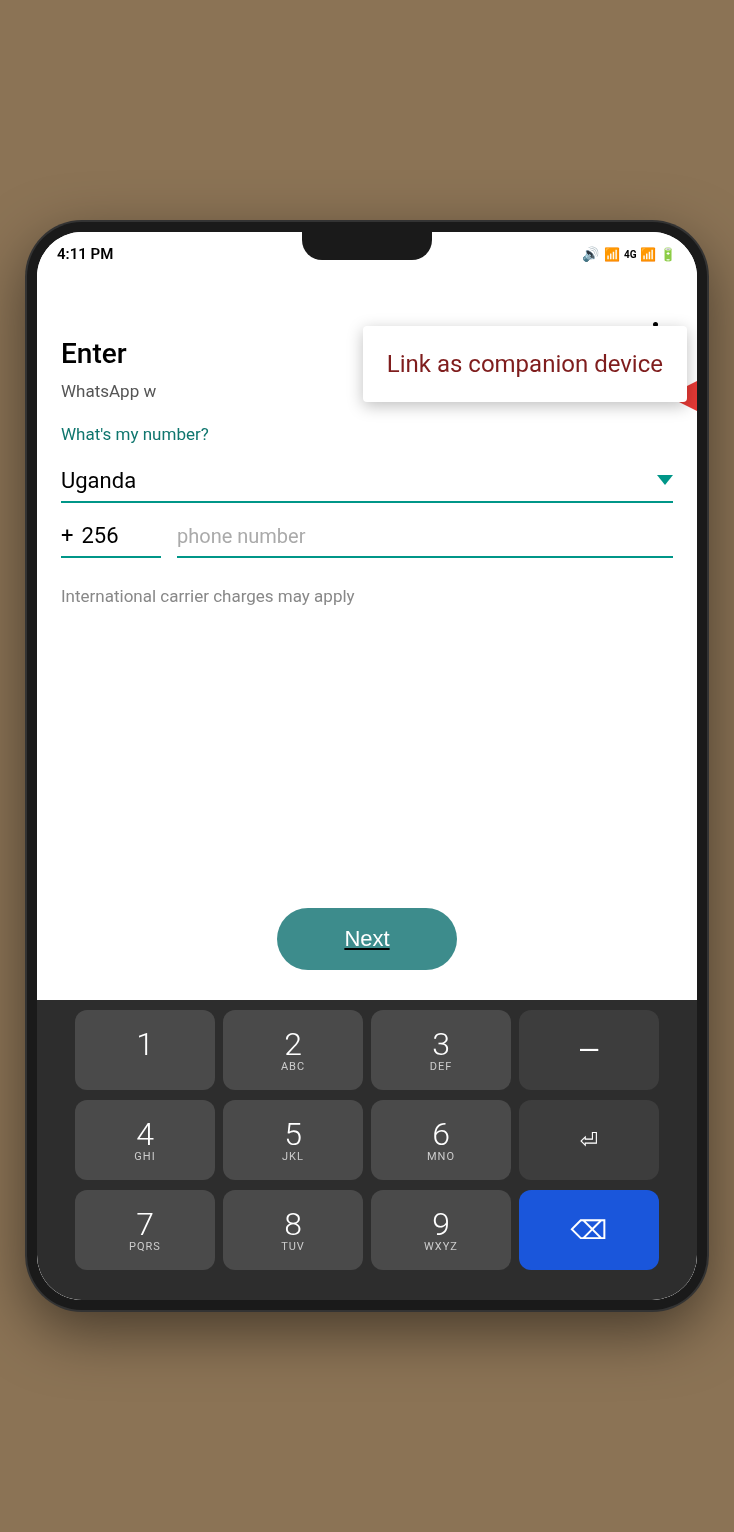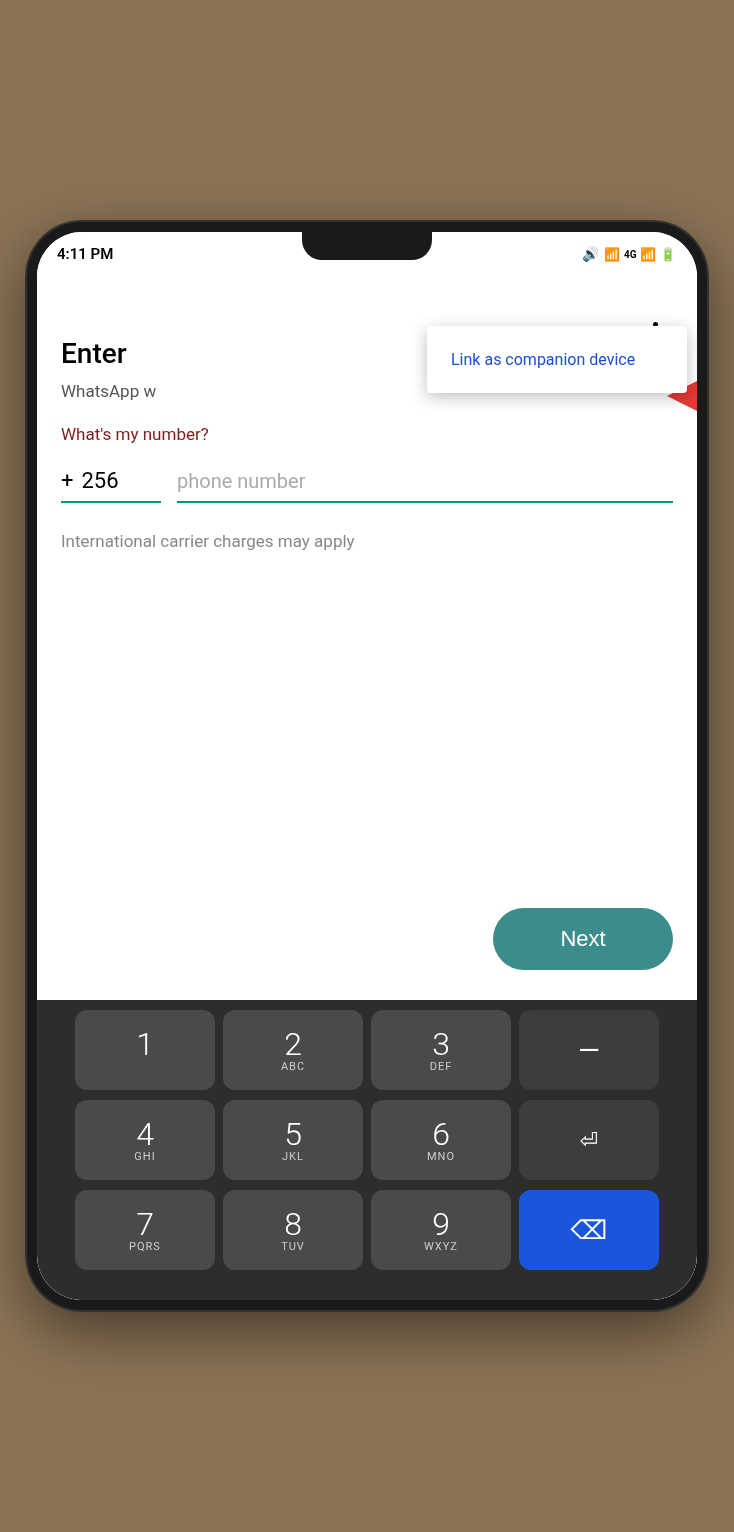--- a/index.html
+++ b/index.html
@@ -129,43 +129,43 @@
       background: #fff;
       border-radius: 4px;
       box-shadow: 0 4px 16px rgba(0,0,0,0.25);
       z-index: 100;
       min-width: 260px;
       padding: 8px 0;
     }
 
     .dropdown-item {
       padding: 16px 24px;
-      font-size: 16px;
-      color: #1d4ed8;
+      font-size: 24px;
+      color: #7f1d1d;
       cursor: pointer;
     }
 
     
     .app-body {
       padding: 0 24px;
       flex: 1;
       display: flex;
       flex-direction: column;
     }
 
     .subtitle {
       font-size: 17px;
       color: #555;
       margin-bottom: 20px;
       line-height: 1.4;
     }
 
     .whats-my-number {
       font-size: 17px;
-      color: #7f1d1d;
+      color: #0f766e;
       margin-bottom: 24px;
       text-decoration: none;
     }
 
     
     .country-select-container {
       border-bottom: 2px solid #009688;
       margin-bottom: 20px;
       padding-bottom: 8px;
     }
@@ -233,23 +233,24 @@
 
     .carrier-note {
       font-size: 17px;
       color: #888;
       margin-top: 12px;
     }
 
     
     .next-btn-container {
       display: flex;
-      justify-content: flex-end;
+      justify-content: center;
       padding: 30px 0;
       margin-top: auto;
+      text-decoration: underline;
     }
 
     .next-btn {
       background: #3d8c8c;
       color: #fff;
       font-size: 22px;
       font-weight: 500;
       padding: 18px 60px;
       border-radius: 40px;
       border: none;
@@ -371,20 +372,26 @@
 
       <div class="red-arrow"></div>
 
       <div class="app-body">
         <div class="subtitle">
           <span>WhatsApp w</span>
         </div>
 
         <a class="whats-my-number">What's my number?</a>
 
+        <div class="country-select-container">
+          <div class="country-select">
+            <span class="country-name">Uganda</span>
+            <div class="chevron-down"></div>
+          </div>
+        </div>
 
         <div class="phone-input-row">
           <div class="country-code-container">
             <span class="plus-sign">+</span>
             <span class="country-code">256</span>
           </div>
           <div class="phone-number-container">
             <span class="phone-number-input">phone number</span>
           </div>
         </div>

